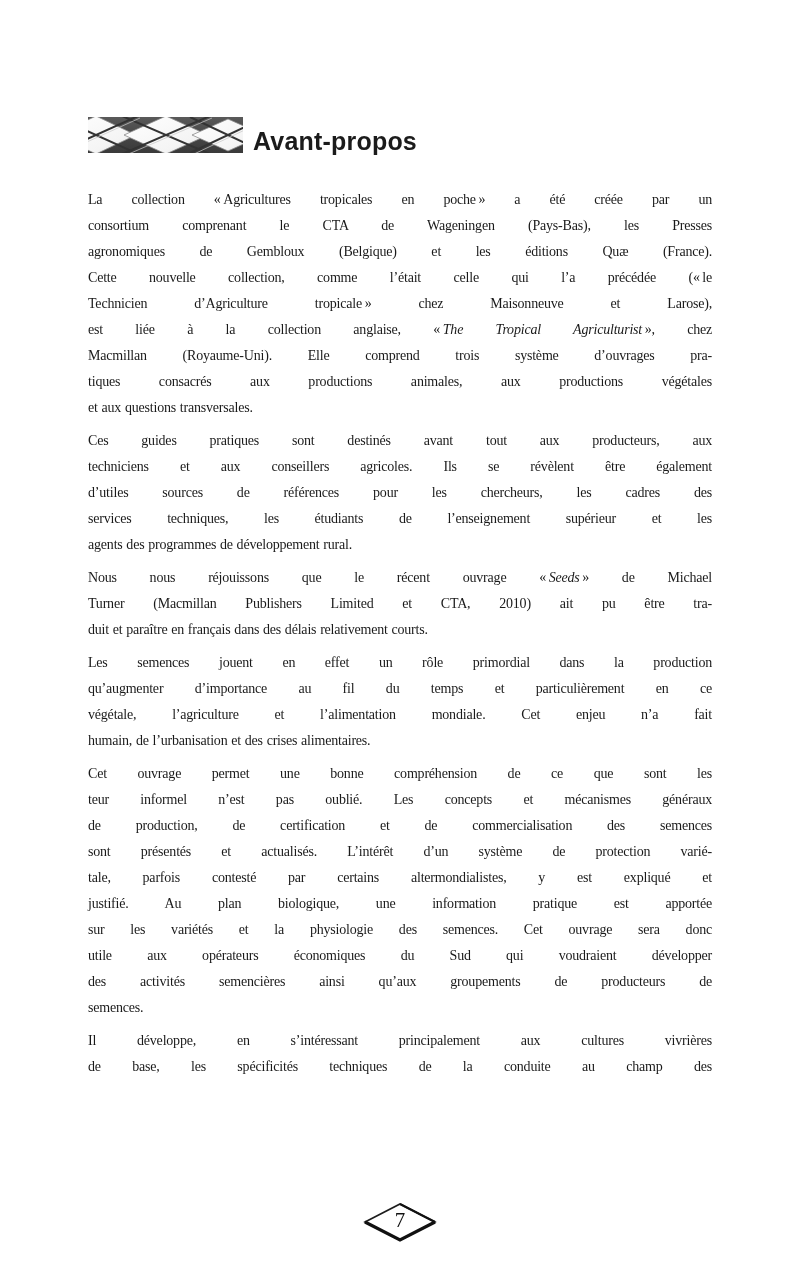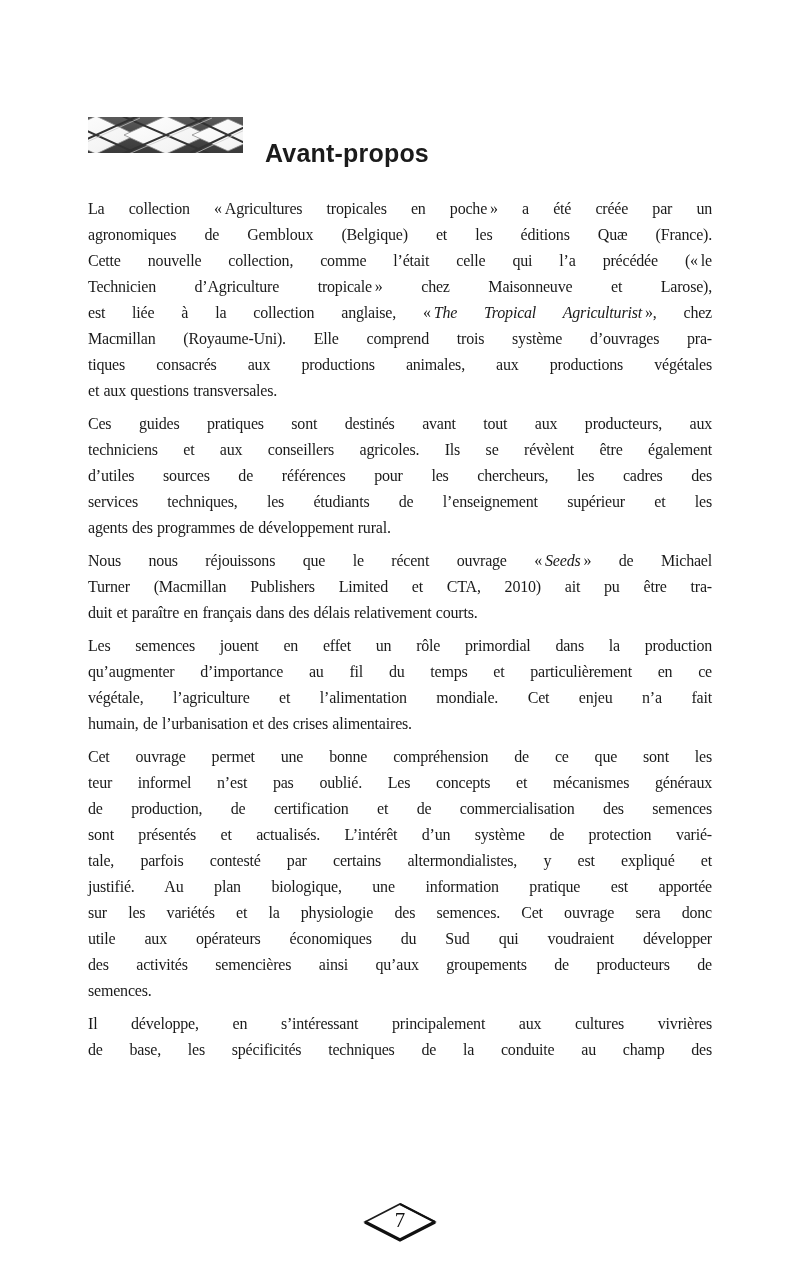--- a/index.html
+++ b/index.html
@@ -12,36 +12,36 @@
     font-family: "Liberation Serif", "DejaVu Serif", serif;
     color: var(--text, #1a1a1a);
   }
   
   .chapter-header { position: absolute; left: 0; top: 0; width: 800px; }
   .ornament { position: absolute; left: 88px; top: 117px; width: 155px; height: 36px; }
   .chapter-title {
     position: absolute;
     left: 253px;
     top: 129px;
-    margin: 12px;
+    margin: 0;
     font-family: "Liberation Sans", "DejaVu Sans", sans-serif;
     font-weight: bold;
     font-size: 25px;
     line-height: 1;
     letter-spacing: 0.2px;
     color: #1b1b1b;
     white-space: nowrap;
   }
   
   .body-text {
     position: absolute;
     left: 88px;
-    top: 196px;
+    top: 187px;
     width: 624px;
-    font-size: 16px;
+    font-size: 14px;
     line-height: 26px;
     letter-spacing: -0.2px;
     word-spacing: 0.5px;
   }
   .para { margin: 0 0 7px 0; }
   .para:last-child { margin-bottom: 5px; }
   .line {
     text-align: justify;
     text-align-last: justify;
     -moz-text-align-last: justify;
@@ -111,20 +111,21 @@
         <line x1="36" y1="39" x2="124" y2="1"></line>
         <line x1="104" y1="38" x2="180" y2="2"></line>
       </g>
     </svg>
     <h1 class="chapter-title">Avant-propos</h1>
   </div>
 
   <main class="body-text">
       <div class="para">
         <div class="line"><span>La collection « Agricultures tropicales en poche » a été créée par un</span></div>
+        <div class="line"><span>consortium comprenant le CTA de Wageningen (Pays-Bas), les Presses</span></div>
         <div class="line"><span>agronomiques de Gembloux (Belgique) et les éditions Quæ (France).</span></div>
         <div class="line"><span>Cette nouvelle collection, comme l’était celle qui l’a précédée (« le</span></div>
         <div class="line"><span>Technicien d’Agriculture tropicale » chez Maisonneuve et Larose),</span></div>
         <div class="line"><span>est liée à la collection anglaise, « </span><i>The Tropical Agriculturist</i><span> », chez</span></div>
         <div class="line"><span>Macmillan (Royaume-Uni). Elle comprend trois système d’ouvrages pra-</span></div>
         <div class="line"><span>tiques consacrés aux productions animales, aux productions végétales</span></div>
         <div class="line flush"><span>et aux questions transversales.</span></div>
       </div>
       <div class="para">
         <div class="line"><span>Ces guides pratiques sont destinés avant tout aux producteurs, aux</span></div>

